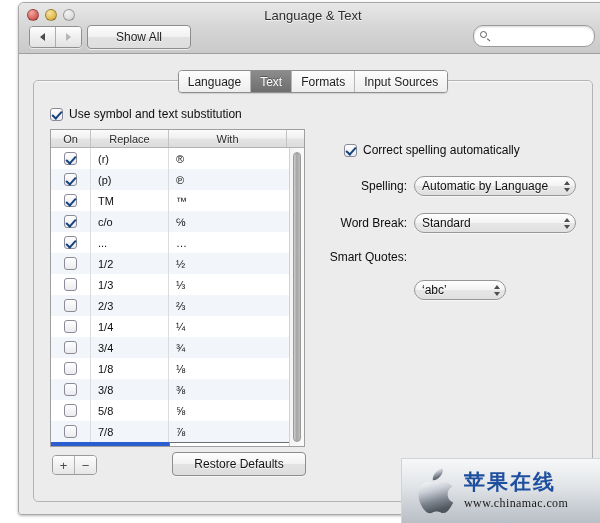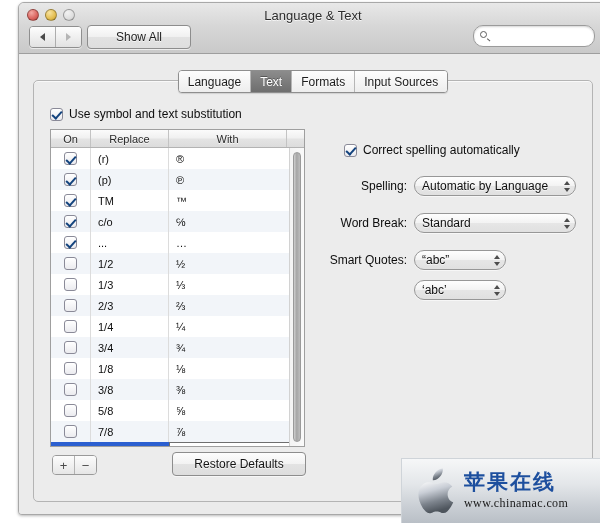--- a/index.html
+++ b/index.html
@@ -636,27 +636,20 @@
               <span class="val">Standard</span>
               <span class="arrows">
                 <i class="up"></i>
                   <i class="dn"></i>
               </span>
             </div>
           </div>
 
           <div class="formrow" style="top:107px;">
             <span class="flabel">Smart Quotes:</span>
-            <div class="popup w-quotes">
-              <span class="val">“abc”</span>
-              <span class="arrows">
-                <i class="up"></i>
-                  <i class="dn"></i>
-              </span>
-            </div>
           </div>
 
           <div class="formrow" style="top:137px;">
             <span class="flabel"></span>
             <div class="popup w-quotes">
               <span class="val">‘abc’</span>
               <span class="arrows">
                 <i class="up"></i>
                   <i class="dn"></i>
               </span>

